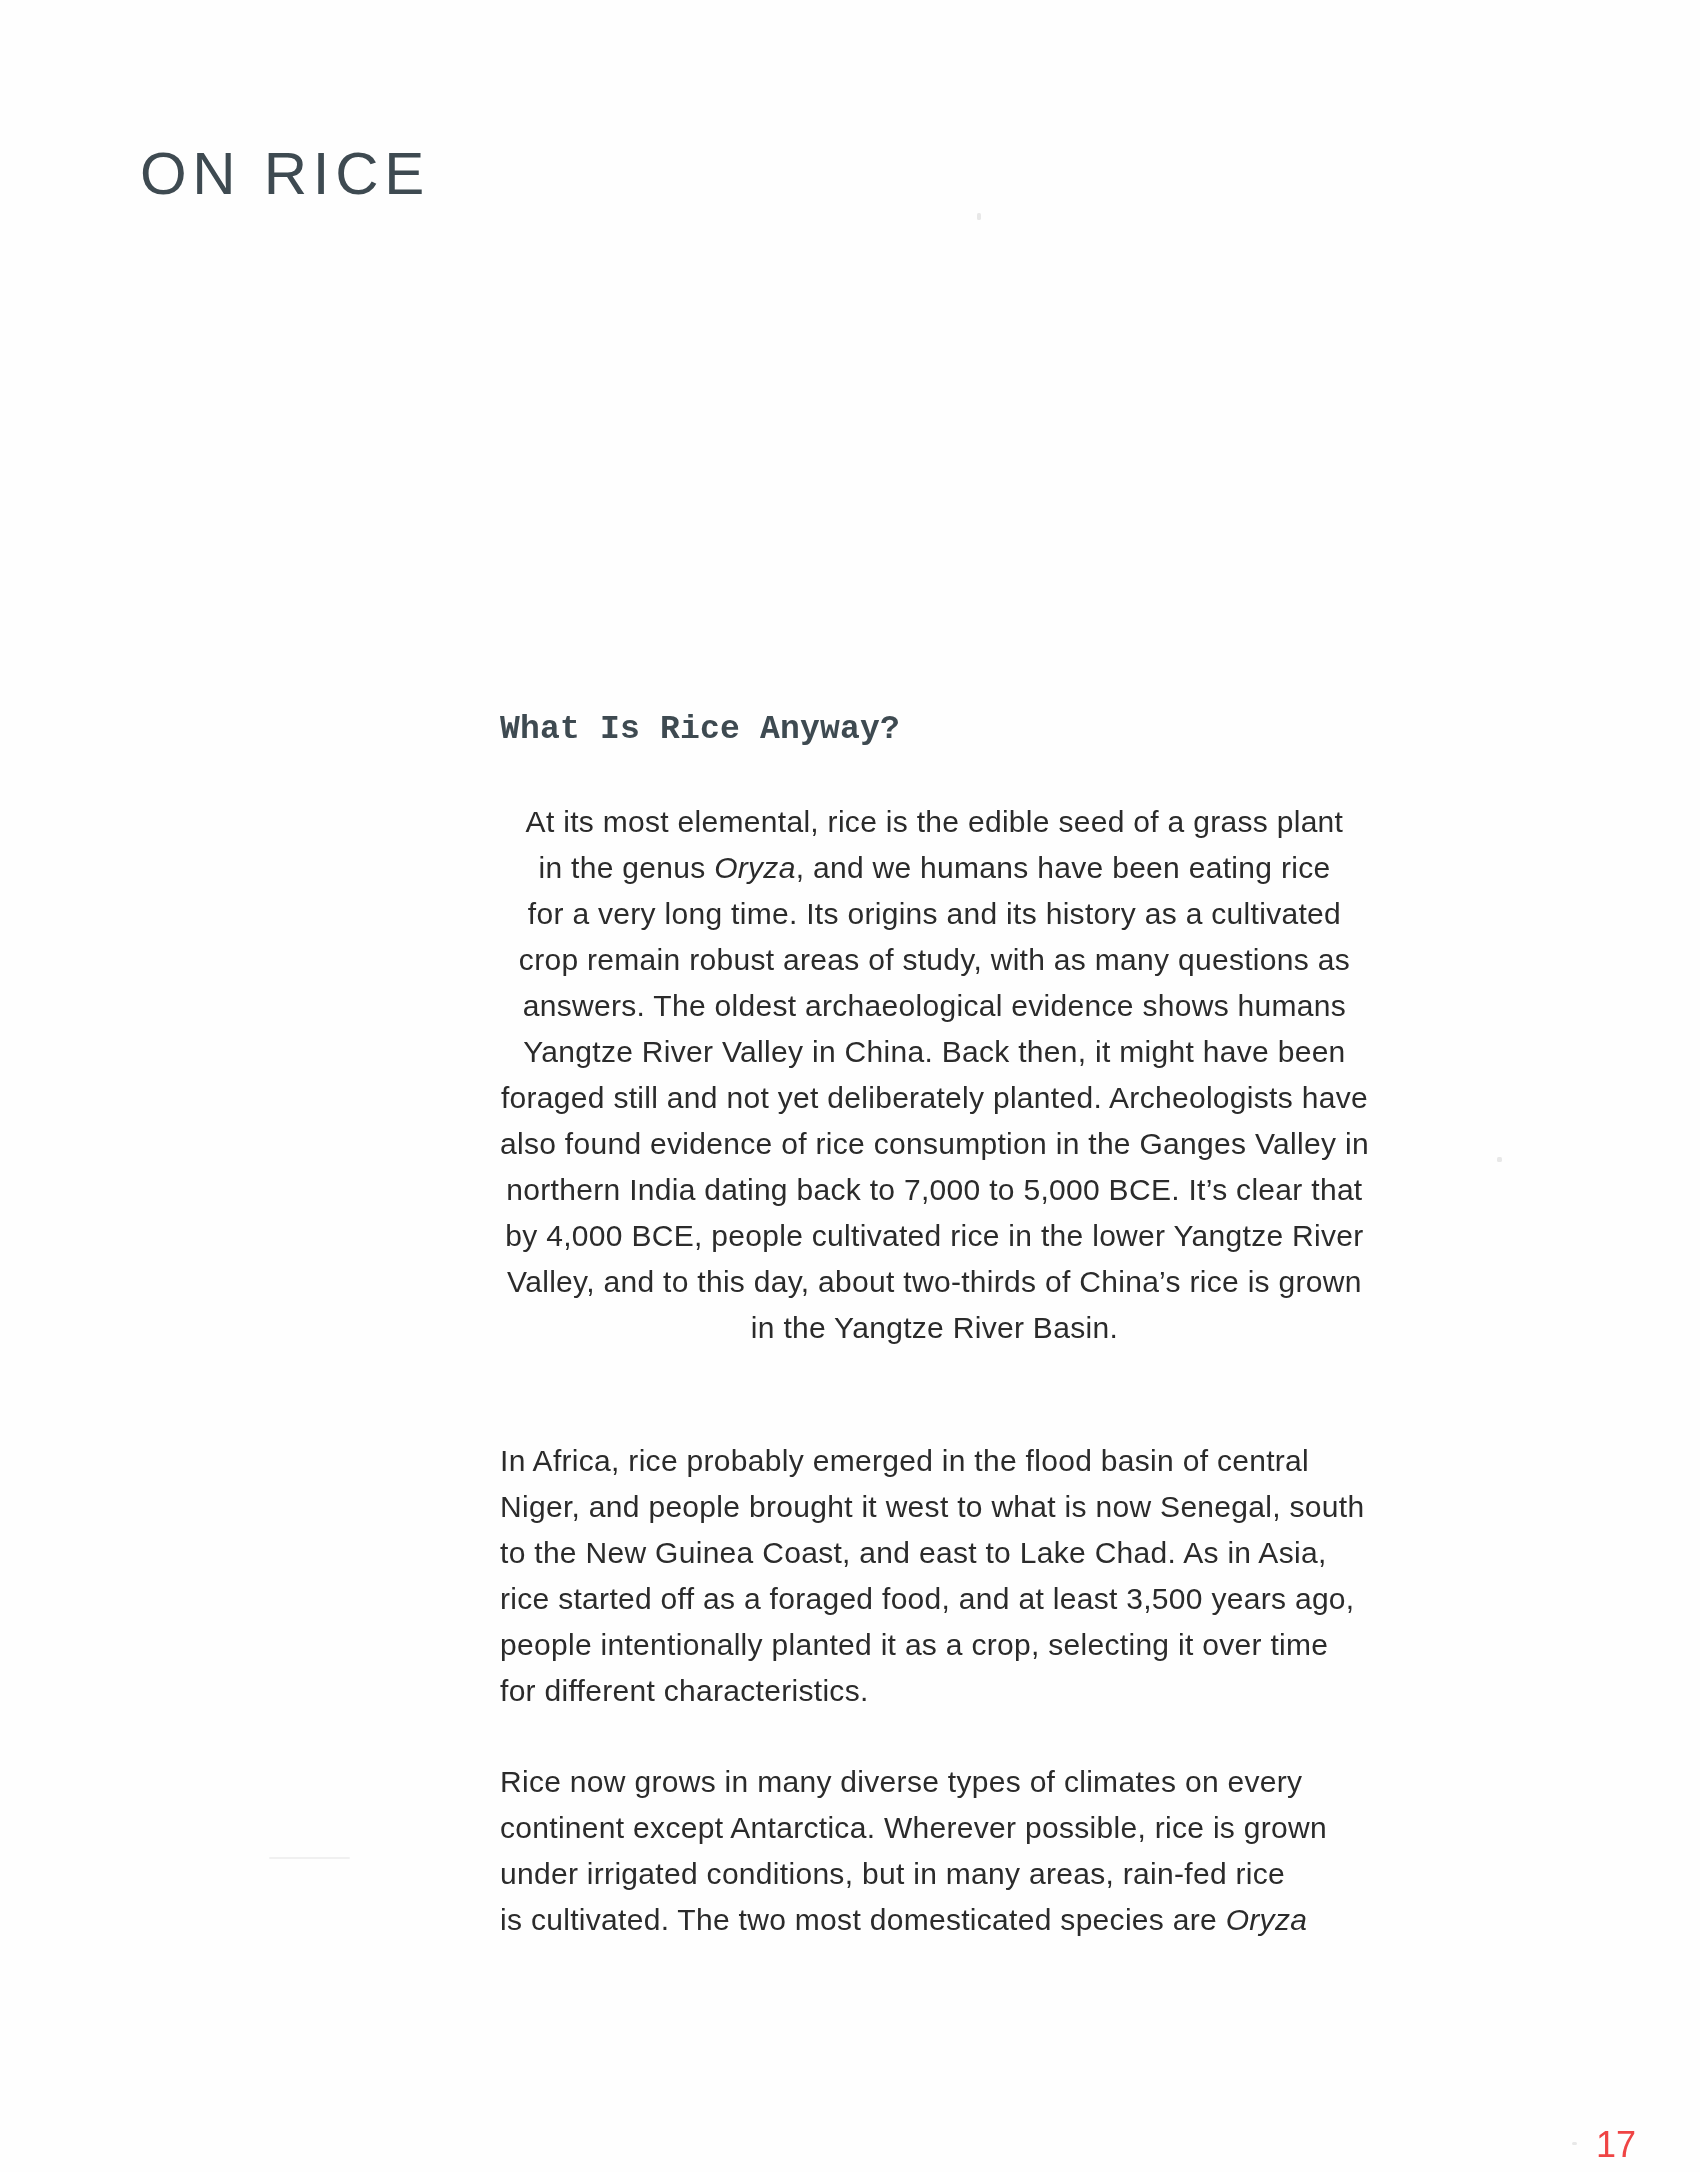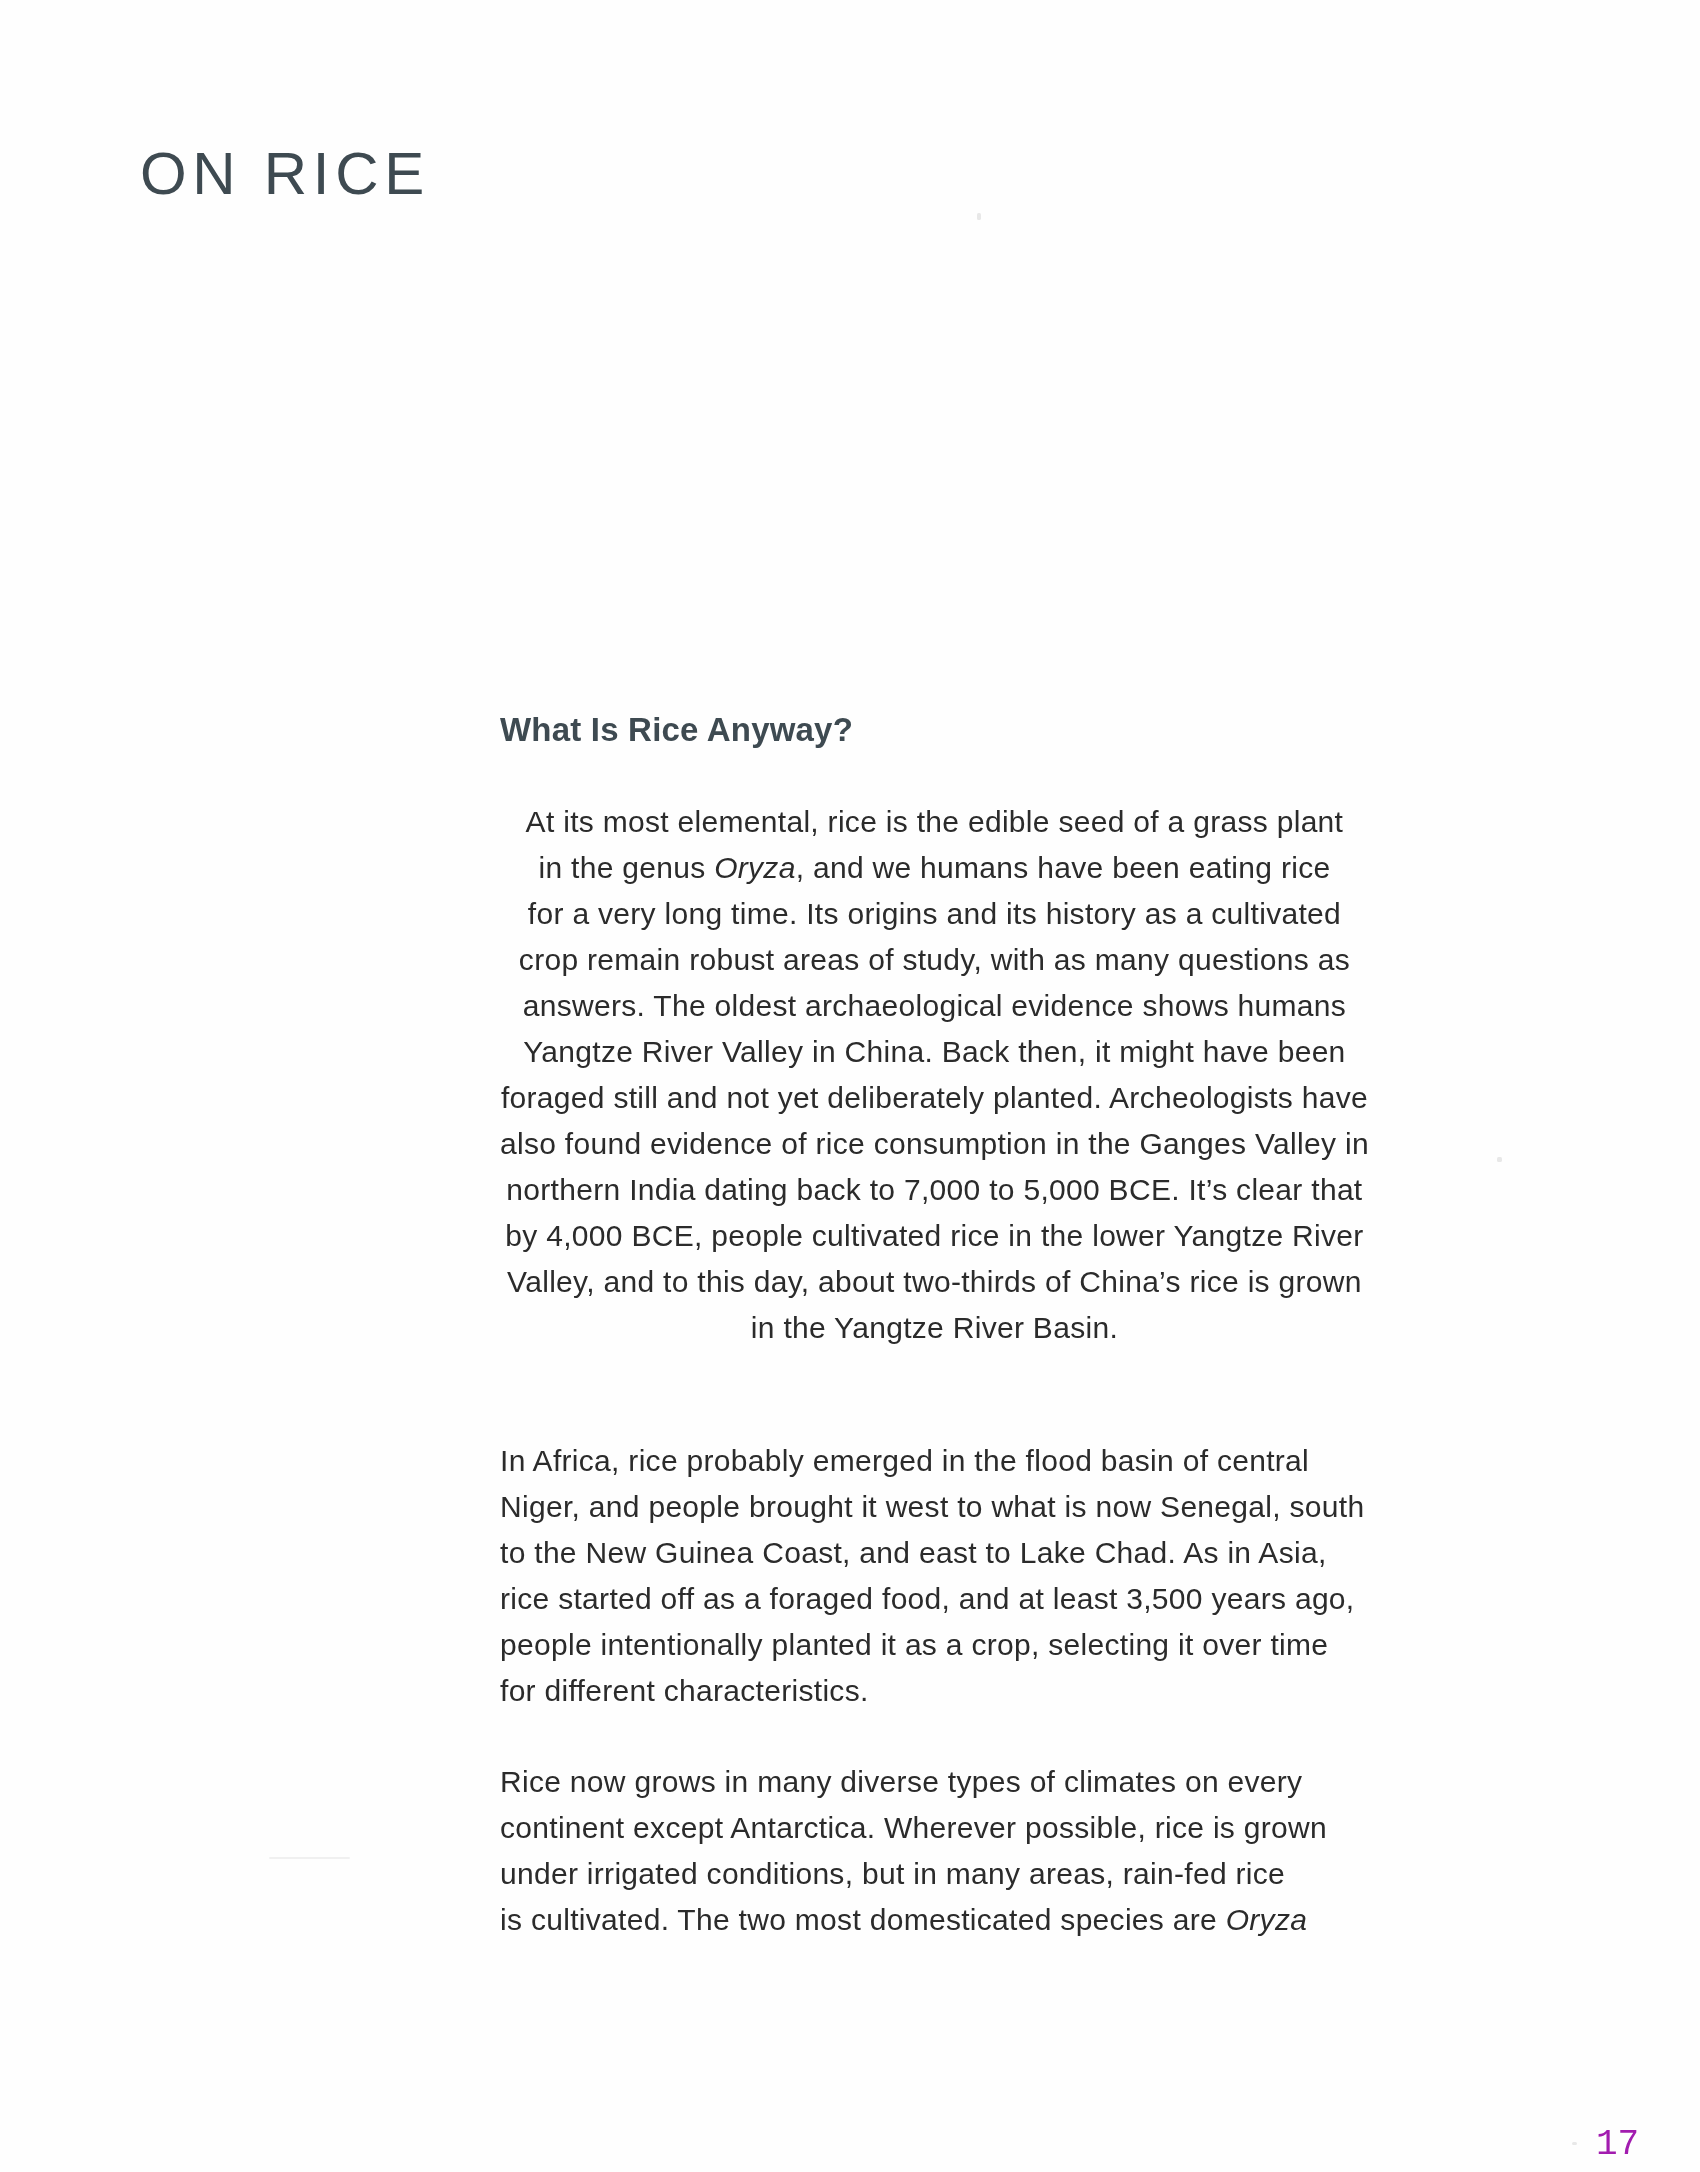--- a/index.html
+++ b/index.html
@@ -31,21 +31,21 @@
       position: absolute;
       left: 500px;
       top: 0;
       width: 1059px;
     }
     .section-heading {
       position: absolute;
       left: 0;
       top: 711px;
       margin: 0;
-      font-family: Liberation Sans, sans-serif;
+      font-family: Liberation Mono, monospace;
       font-weight: bold;
       font-size: 33px;
       line-height: normal;
       color: #3e4a51;
       white-space: nowrap;
       letter-spacing: 0.2px;
     }
     .para {
       position: absolute;
       left: 0;
@@ -64,24 +64,24 @@
       font-style: italic;
     }
     #para-1 { top: 799px; text-align: center; }
     #para-2 { top: 1438px; }
     #para-3 { top: 1759px; }
     .page-number {
       position: absolute;
       left: 1596px;
       top: 2124px;
       margin: 0;
-      font-family: Liberation Mono, monospace;
+      font-family: Liberation Sans, sans-serif;
       font-size: 36px;
       line-height: 41px;
-      color: #a21caf;
+      color: #ef4444;
     }
     
     .speck {
       position: absolute;
       background: #e8e8e8;
       border-radius: 1.6px;
     }
   </style>
 </head>
 <body>

